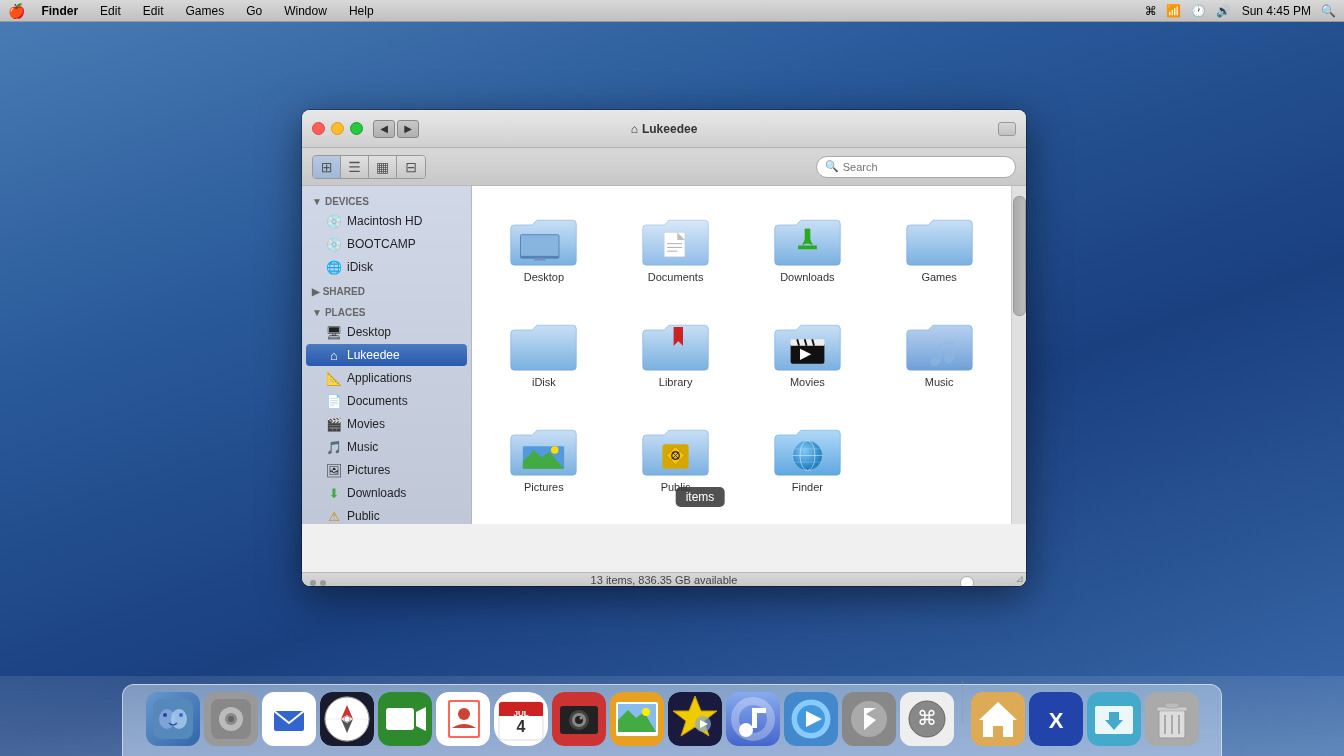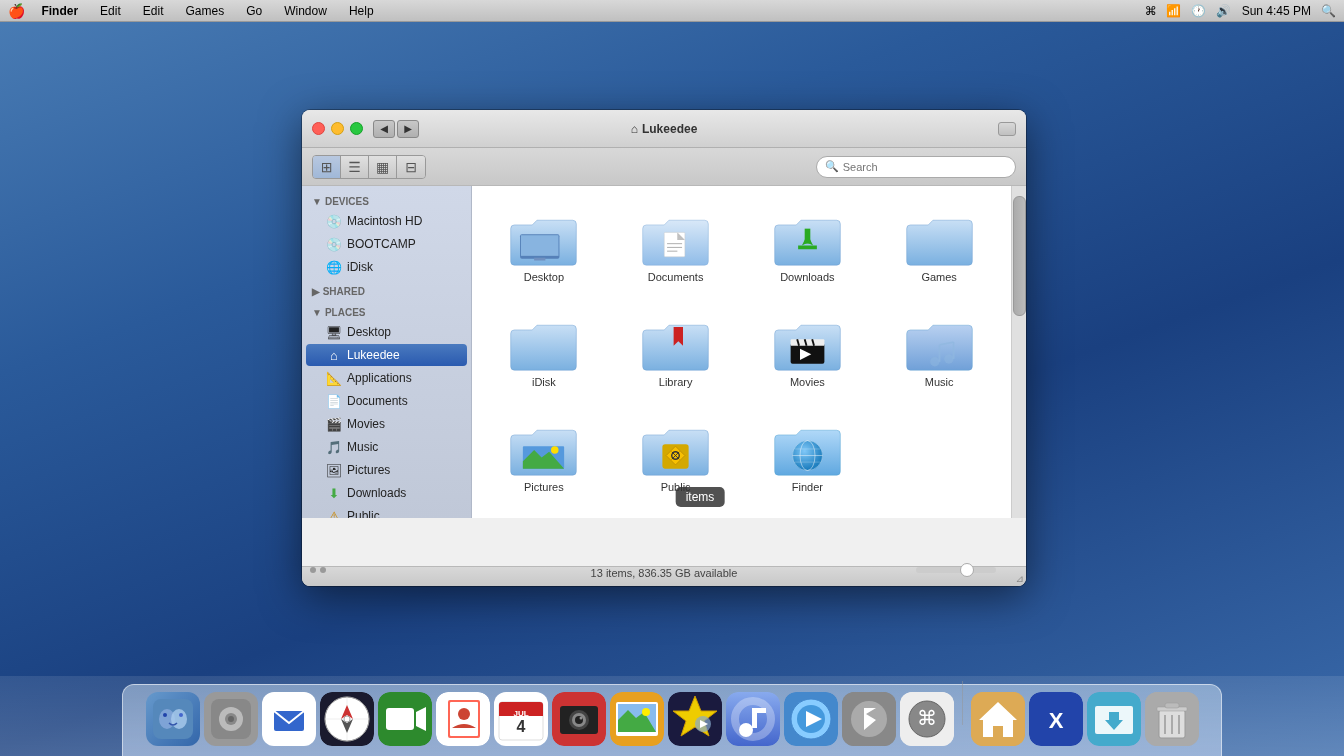--- a/index.html
+++ b/index.html
@@ -288,25 +288,25 @@
       height: 120px;
       background: linear-gradient(to right, #aaa, #bbb);
       border: 1px solid #999;
       border-radius: 6px;
       margin: 2px auto;
       margin-top: 10px;
     }
 
     
     .statusbar {
-      height: 20px;
+      height: 14px;
       background: linear-gradient(to bottom, #d8d8d8, #c8c8c8);
       border-top: 1px solid #b8b8b8;
       display: flex;
-      align-items: flex-start;
+      align-items: flex-end;
       justify-content: center;
       font-size: 11px;
       color: #444;
       position: relative;
       margin-top: 48px;
     }
     .statusbar-left {
       position: absolute;
       left: 8px;
       display: flex;
@@ -861,21 +861,21 @@
           <rect width="54" height="54" rx="12" fill="white"></rect>
           <rect x="12" y="8" width="32" height="38" rx="2" fill="#ff6655"></rect>
           <rect x="14" y="10" width="28" height="34" rx="1" fill="white"></rect>
           <circle cx="28" cy="22" r="6" fill="#cc4433"></circle>
           <path d="M16,36 Q28,28 40,36" fill="#cc4433"></path>
         </svg>
       </div>
     </div>
 
     <div class="dock-item">
-      <div class="dock-icon" style="border-radius: 4px; overflow:hidden;margin-top:33px;">
+      <div class="dock-icon" style="border-radius: 20px; overflow:hidden;margin-top:33px;">
         <svg width="54" height="54" viewBox="0 0 54 54">
           <rect width="54" height="54" rx="12" fill="white"></rect>
           <rect x="5" y="10" width="44" height="38" rx="3" fill="white" stroke="#ddd" stroke-width="1"></rect>
           <rect x="5" y="10" width="44" height="14" rx="3" fill="#cc2222"></rect>
           <rect x="5" y="18" width="44" height="6" fill="#cc2222"></rect>
           <text x="27" y="24" text-anchor="middle" fill="white" font-size="8" font-weight="bold">JUL</text>
           <text x="27" y="40" text-anchor="middle" fill="#333" font-size="16" font-weight="bold">4</text>
         </svg>
       </div>
     </div>

